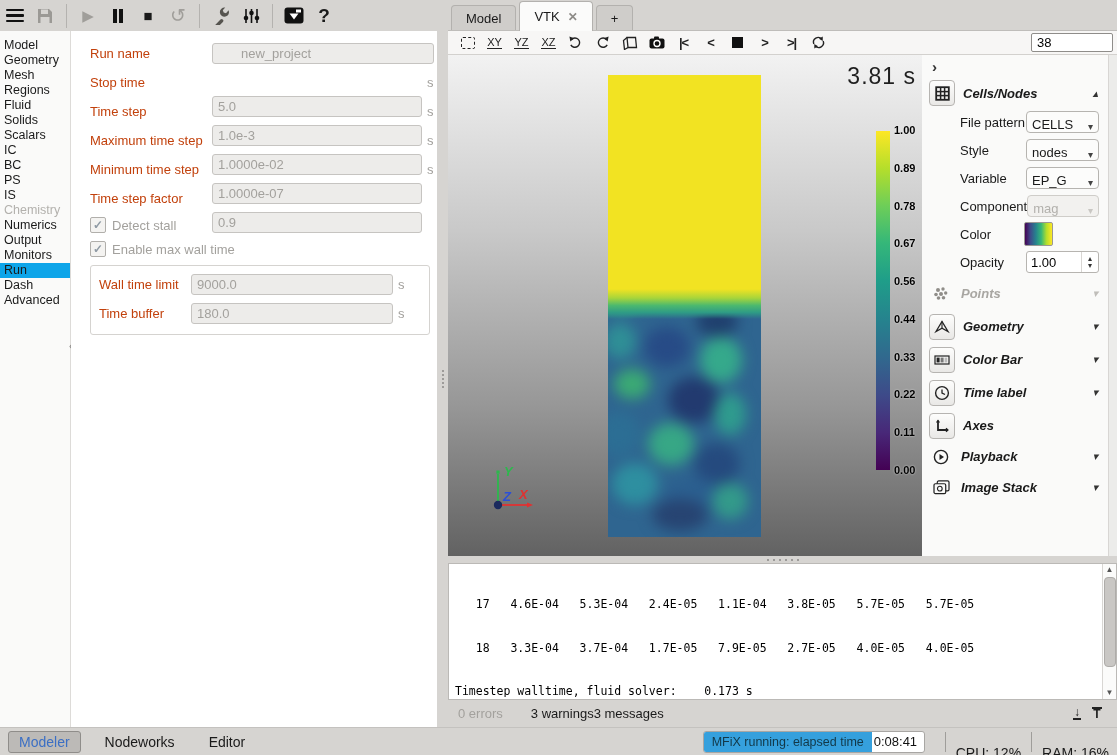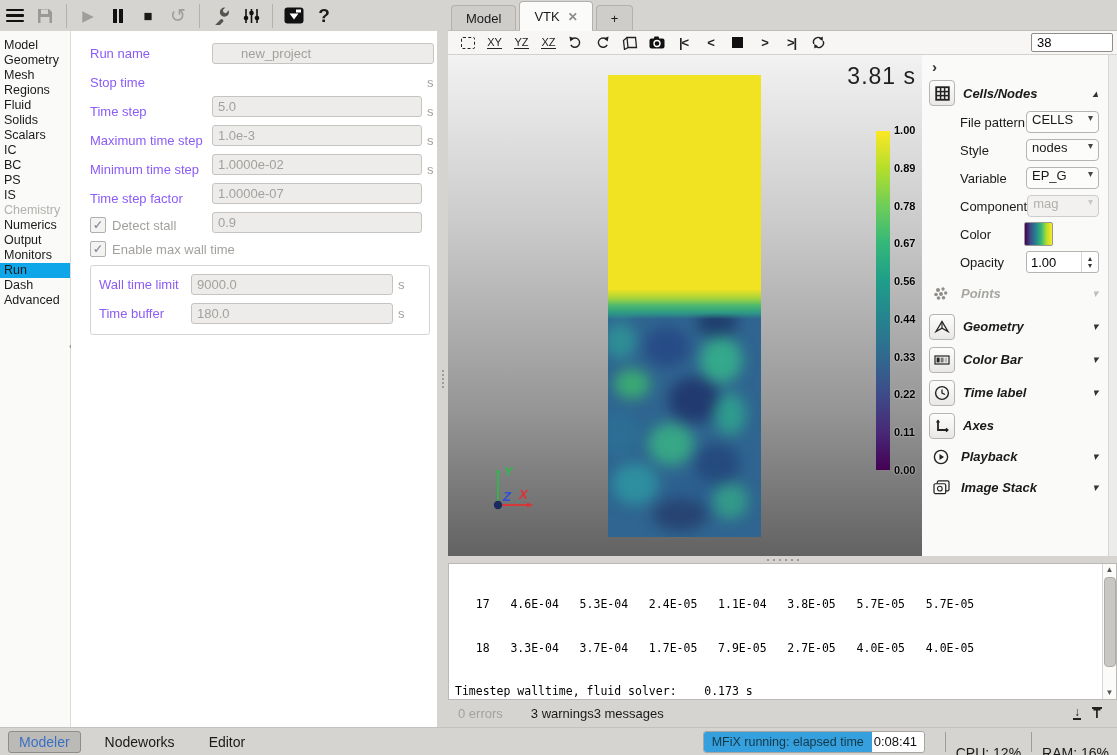--- a/index.html
+++ b/index.html
@@ -24,21 +24,21 @@
   
   .sidebar{position:absolute;left:0;top:31px;width:71px;height:696px;background:#fafaf9;border-right:1px solid #dddbd8;box-sizing:border-box;}
   .nav-item{height:15px;line-height:15px;padding-left:4px;font-size:12.5px;white-space:nowrap;}
   .nav-item.sel{background:#0ea5e9;}
   .nav-item.dis{color:#b3b1ad;}
   .sidebar-pad{height:7px;}
   .nav-handle{position:absolute;left:69px;top:339px;color:#8a8886;font-size:12px;}
   
   .formpanel{position:absolute;left:71px;top:31px;width:366px;height:696px;background:#ffffff;box-sizing:border-box;padding:12px 0 0 19px;}
   .frow{display:flex;align-items:center;height:21px;margin-bottom:8px;}
-  .frow .flabel{width:122px;color:#8b5cf6;flex:0 0 auto;}
+  .frow .flabel{width:122px;color:#c2410c;flex:0 0 auto;}
   .finput{height:21px;background:#edecea;border:1px solid #c6c4c1;border-radius:3px;
           color:#a3a19d;font-size:13px;font-family:"Liberation Sans",sans-serif;padding:0 5px;box-sizing:border-box;}
   .w-main{width:210px;margin-top:48px;} .w-wide{width:222px;padding-left:28px;}
   .unit{color:#a3a19d;margin-left:5px;}
   .chkrow{display:flex;align-items:center;height:16px;margin:5px 0 8px 0;}
   .chk{width:14px;height:14px;border:1px solid #b1afab;border-radius:2px;background:#f4f3f1;
        display:flex;align-items:center;justify-content:center;flex:0 0 auto;}
   .chk .mark{color:#8f9aa4;font-size:12px;font-weight:bold;line-height:1;}
   .chklabel{margin-left:6px;color:#a3a19d;}
   .groupbox{width:340px;border:1px solid #d5d3d0;border-radius:3px;padding:8px 6px 2px 8px;box-sizing:border-box;margin-top:2px;}
@@ -79,21 +79,21 @@
   .sect .icbtn{width:24px;height:24px;border:1px solid #b6b4b1;border-radius:4px;background:linear-gradient(#fdfdfc,#e9e8e6);
                display:flex;align-items:center;justify-content:center;flex:0 0 auto;}
   .sect .icplain{width:24px;height:24px;display:flex;align-items:center;justify-content:center;flex:0 0 auto;}
   .sect .stitle{margin-left:8px;font-weight:bold;font-size:13px;flex:1;}
   .sect .sarrow{font-size:11px;color:#333;}
   .sect.disabled .stitle{color:#a8a6a2;}
   .sect.disabled .sarrow{color:#c0beba;}
   .prow{display:flex;align-items:center;height:28px;padding-left:38px;padding-right:9px;}
   .prow .plabel{flex:1;font-size:13px;}
   .combo{width:73px;height:22px;border:1px solid #b6b4b0;border-radius:4px;background:#fcfcfb;
-         display:flex;align-items:flex-start;padding:0 5px;box-sizing:border-box;}
+         display:flex;align-items:flex-end;padding:0 5px;box-sizing:border-box;}
   .combo .cval{flex:1;font-size:13px;}
   .combo .carrow{font-size:10px;color:#444;}
   .combo.dis{background:#f2f1ef;border-color:#cfcdc9;}
   .combo.dis .cval{color:#b2b0ac;} .combo.dis .carrow{color:#c9c7c3;}
   .swatch{width:27px;height:22px;border:1px solid #9a9894;border-radius:2px;
           background:linear-gradient(90deg,#440154,#3e4a89,#26828e,#35b779,#b5de2b,#fde725);}
   .spin{width:73px;height:22px;border:1px solid #b6b4b0;border-radius:3px;background:#fff;display:flex;box-sizing:border-box;}
   .spin input{flex:1;width:40px;border:none;background:transparent;font-size:13px;padding:0 4px;font-family:"Liberation Sans",sans-serif;}
   .spinbtns{width:16px;display:flex;flex-direction:column;align-items:center;justify-content:center;border-left:1px solid #d8d6d3;}
   .spinbtns span{font-size:8px;line-height:7px;color:#333;}

